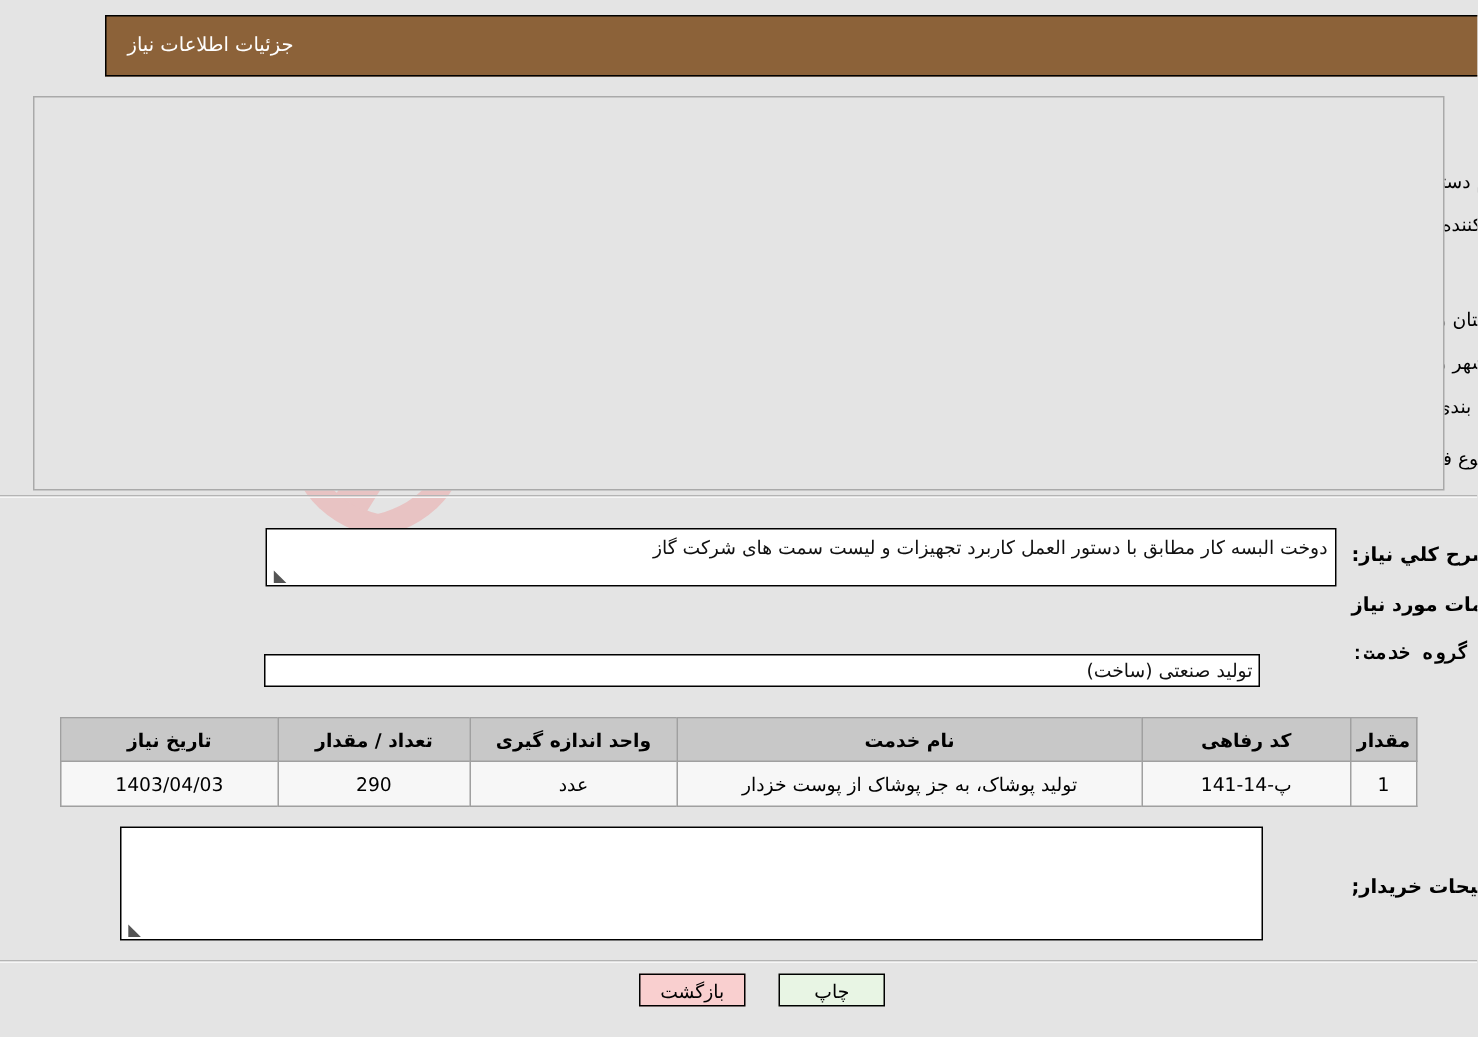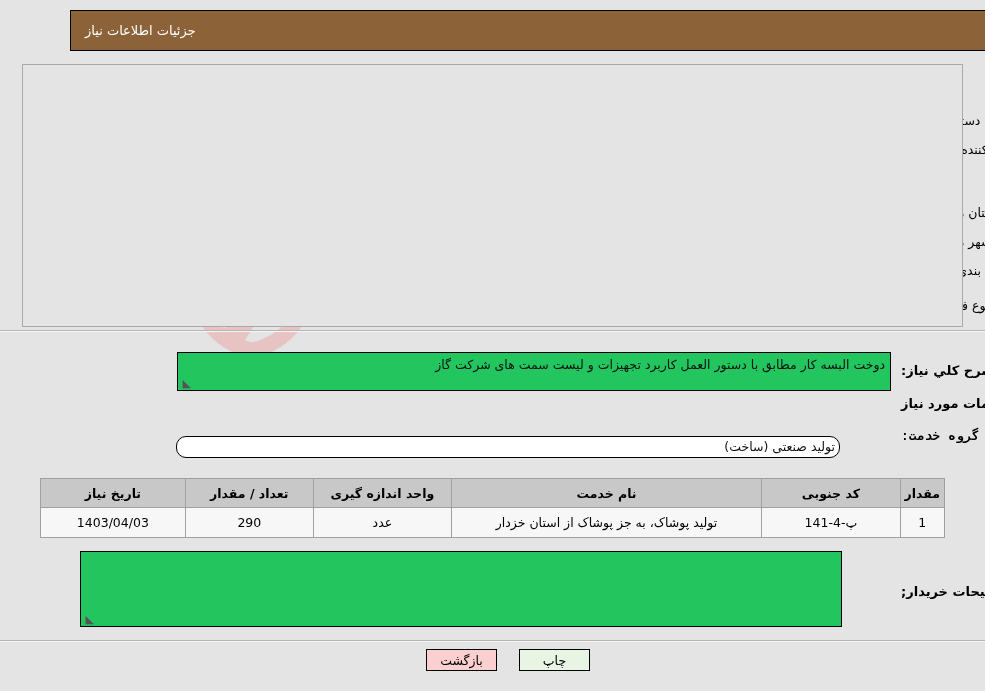--- a/index.html
+++ b/index.html
@@ -93,21 +93,21 @@
     font-size: 12.5px;
     color: #111;
     line-height: 18px;
     padding: 1px 4px;
     height: 22px;
     overflow: hidden;
     white-space: nowrap;
     text-align: center;
     direction: rtl;
   }
-  .inp.rtl-right { text-align: right; border-radius: 10px; }
+  .inp.rtl-right { text-align: right; }
   .inp.cream { background: #fbfbe8; }
 
   .link {
     position: absolute;
     font-size: 12.5px;
     color: #3b3be0;
     white-space: nowrap;
     cursor: pointer;
   }
 
@@ -137,21 +137,21 @@
     position: absolute;
     width: 13px; height: 13px;
     background: #f2f2f2;
     border: 1px solid #9a9a9a;
     box-shadow: inset 1px 1px 1px rgba(0,0,0,.18);
   }
 
   
   .ta {
     position: absolute;
-    background: #22c55e;
+    background: #ffffff;
     border: 1px solid #000;
     font-size: 12.5px;
     color: #111;
     padding: 3px 5px;
     line-height: 17px;
     overflow: hidden;
     text-align: right;
   }
   .ta .grip {
     position: absolute;
@@ -302,32 +302,32 @@
   </div>
 
   <div class="section-head" style="left:901px; top:396px;">اطلاعات خدمات مورد نیاز</div>
   <div class="bold-lbl" style="left:901px; top:428px;font-family:Liberation Mono, monospace;">گروه خدمت:</div>
   <div class="inp rtl-right" style="left:176px; top:436px; width:664px;">تولید صنعتی (ساخت)</div>
 
   <table class="tbl">
     <thead>
       <tr>
         <th style="width:33px;">مقدار</th>
-        <th style="width:140px;">کد جنوبی</th>
+        <th style="width:140px;">کد رفاهی</th>
         <th style="width:316px;">نام خدمت</th>
         <th style="width:140px;">واحد اندازه گیری</th>
         <th style="width:130px;">تعداد / مقدار</th>
         <th style="width:146px;">تاریخ نیاز</th>
       </tr>
     </thead>
     <tbody>
       <tr>
         <td>1</td>
-        <td>پ-4-141</td>
-        <td class="name-cell">تولید پوشاک، به جز پوشاک از استان خزدار</td>
+        <td>پ-14-141</td>
+        <td class="name-cell">تولید پوشاک، به جز پوشاک از پوست خزدار</td>
         <td>عدد</td>
         <td>290</td>
         <td>1403/04/03</td>
       </tr>
     </tbody>
   </table>
 
   <div class="bold-lbl" style="left:901px; top:584px;">توضیحات خریدار;</div>
   <div class="ta" style="left:80px; top:551px; width:762px; height:76px;">
     <span></span>

